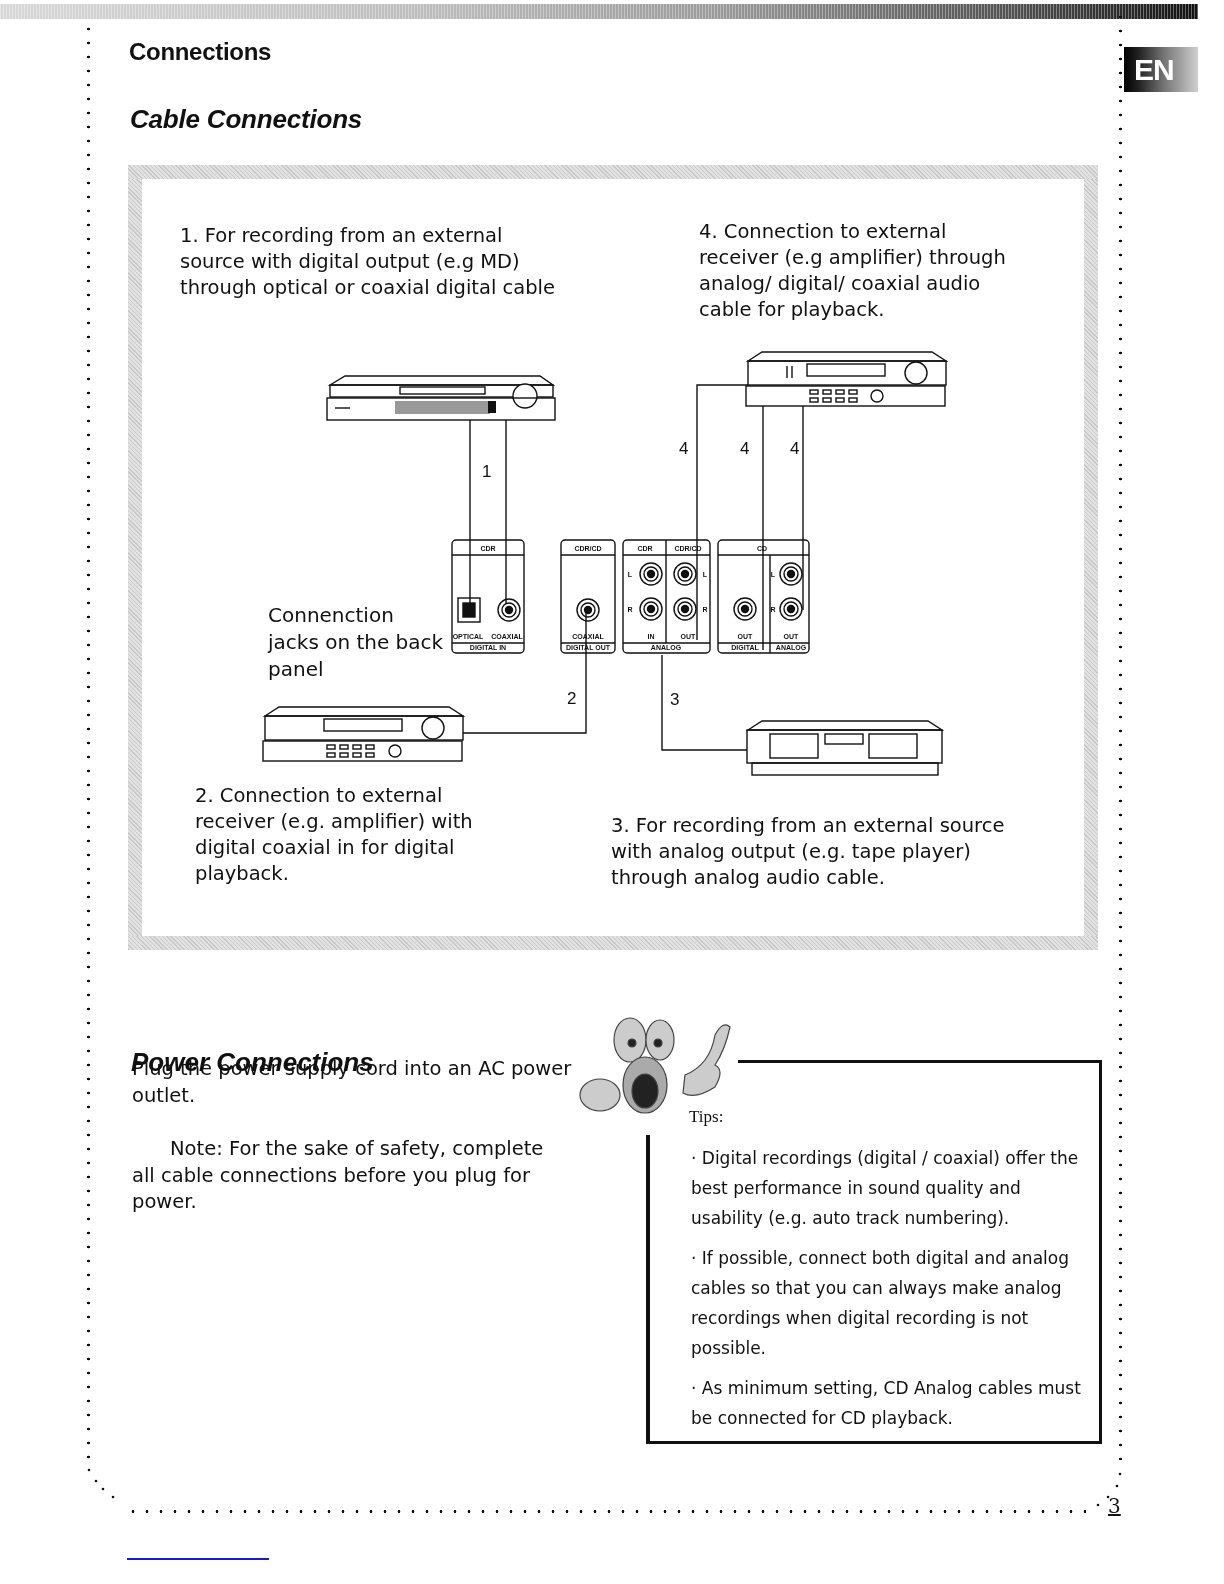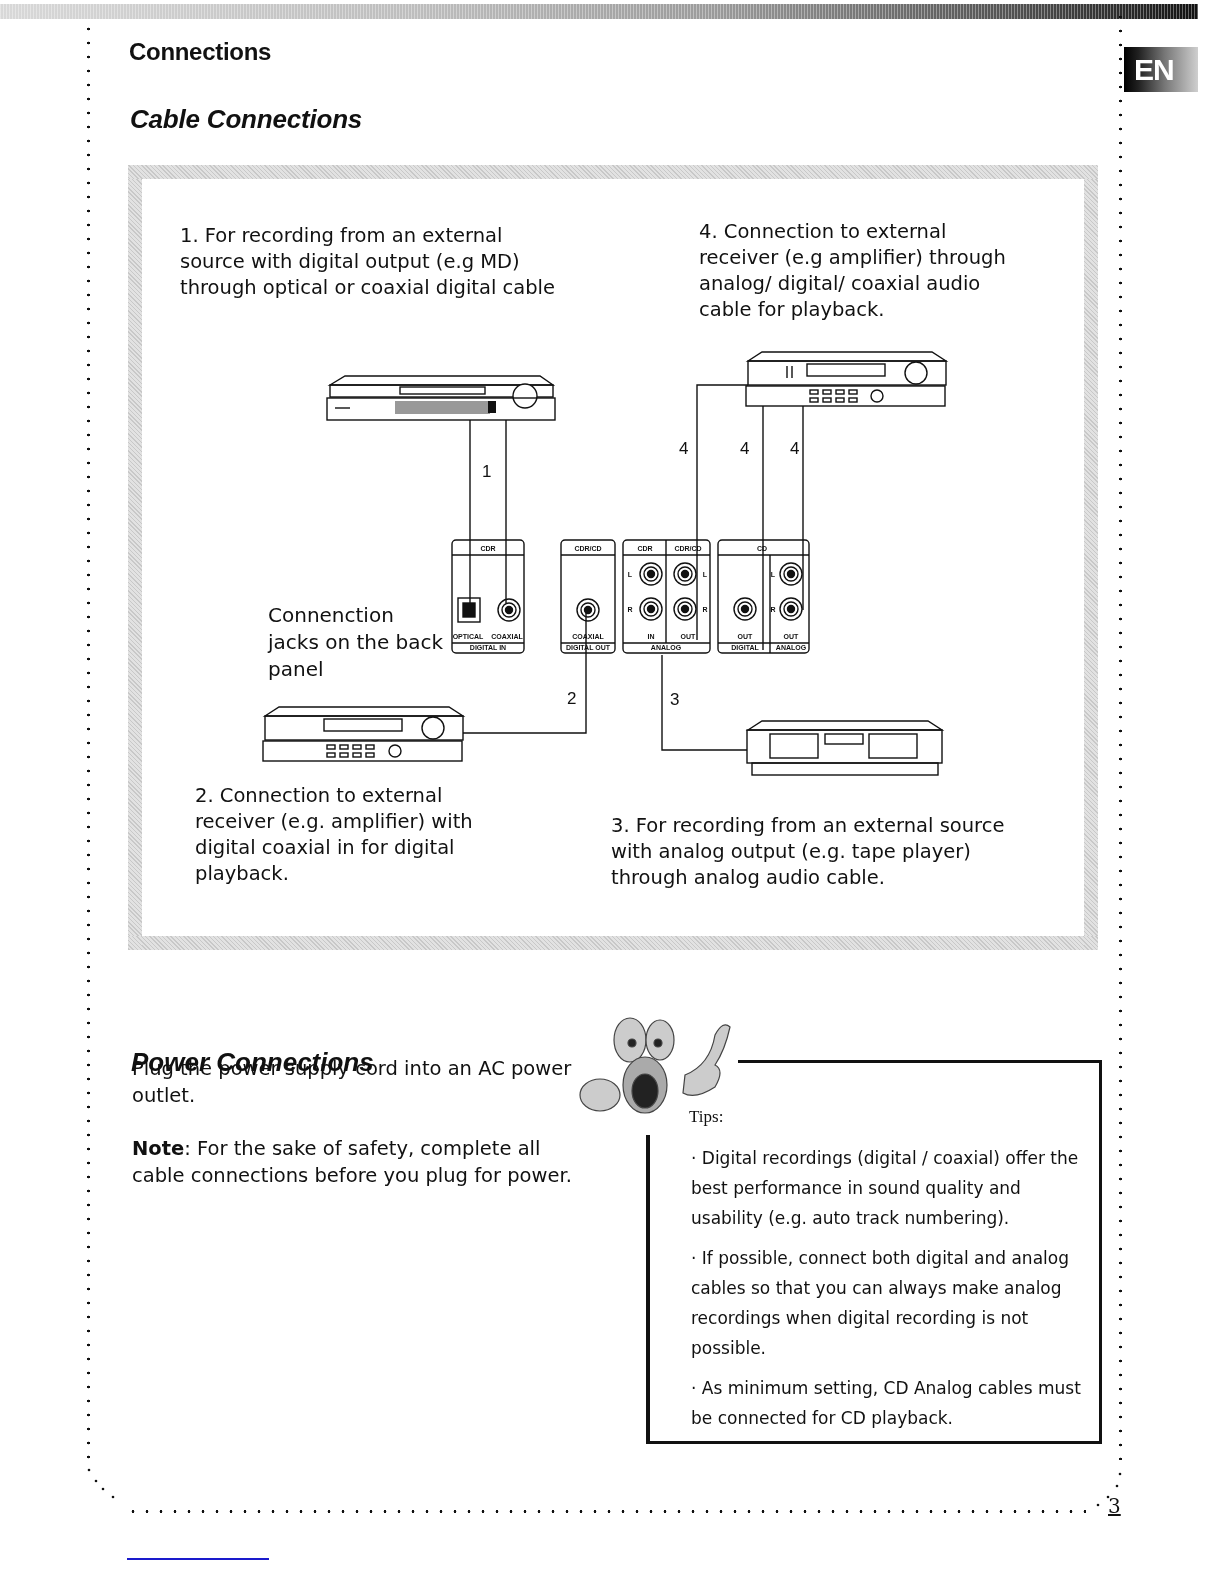--- a/index.html
+++ b/index.html
@@ -54,21 +54,21 @@
   .diagram-svg { position: absolute; left: 0; top: 0; width: 1224px; height: 1584px; pointer-events: none; }
 
   .num { position: absolute; font-family: "Liberation Sans", sans-serif; font-size: 17px; }
 
   .jacks-label { position: absolute; left: 268px; top: 554px; font-size: 20px; line-height: 27px; margin-top: 48px; }
 
   .power-title { position: absolute; left: 131px; top: 1047px; font-family: "Liberation Sans", sans-serif;
     font-weight: bold; font-style: italic; font-size: 26px; }
   .power-text { position: absolute; left: 132px; top: 1056px; font-size: 19.5px; line-height: 26.5px; width: 440px; }
   .note-text { position: absolute; left: 132px; top: 1136px; font-size: 19.5px; line-height: 26.5px; width: 440px; }
-  .note-text b { font-weight: bold; }
+  .note-text b { font-weight: normal; margin-left: 38px; }
 
   .tips-box {
     position: absolute; left: 646px; top: 1060px; width: 456px; height: 384px;
     border-right: 3px solid #111; border-bottom: 3px solid #111; border-top: 3px solid #111;
   }
   .tips-box-left { position: absolute; left: 646px; top: 1135px; width: 4px; height: 309px; background: #111; }
   .tips-top-gap { position: absolute; left: 646px; top: 1058px; width: 92px; height: 8px; background: #fff; }
   .tips-label { position: absolute; left: 683px; top: 1107px; font-family: Liberation Serif, serif; font-size: 17px; margin-left: 6px; }
   .tips-list { position: absolute; left: 681px; top: 1133px; width: 410px;
     font-family: "DejaVu Sans", sans-serif; font-size: 17px; line-height: 30px; }

